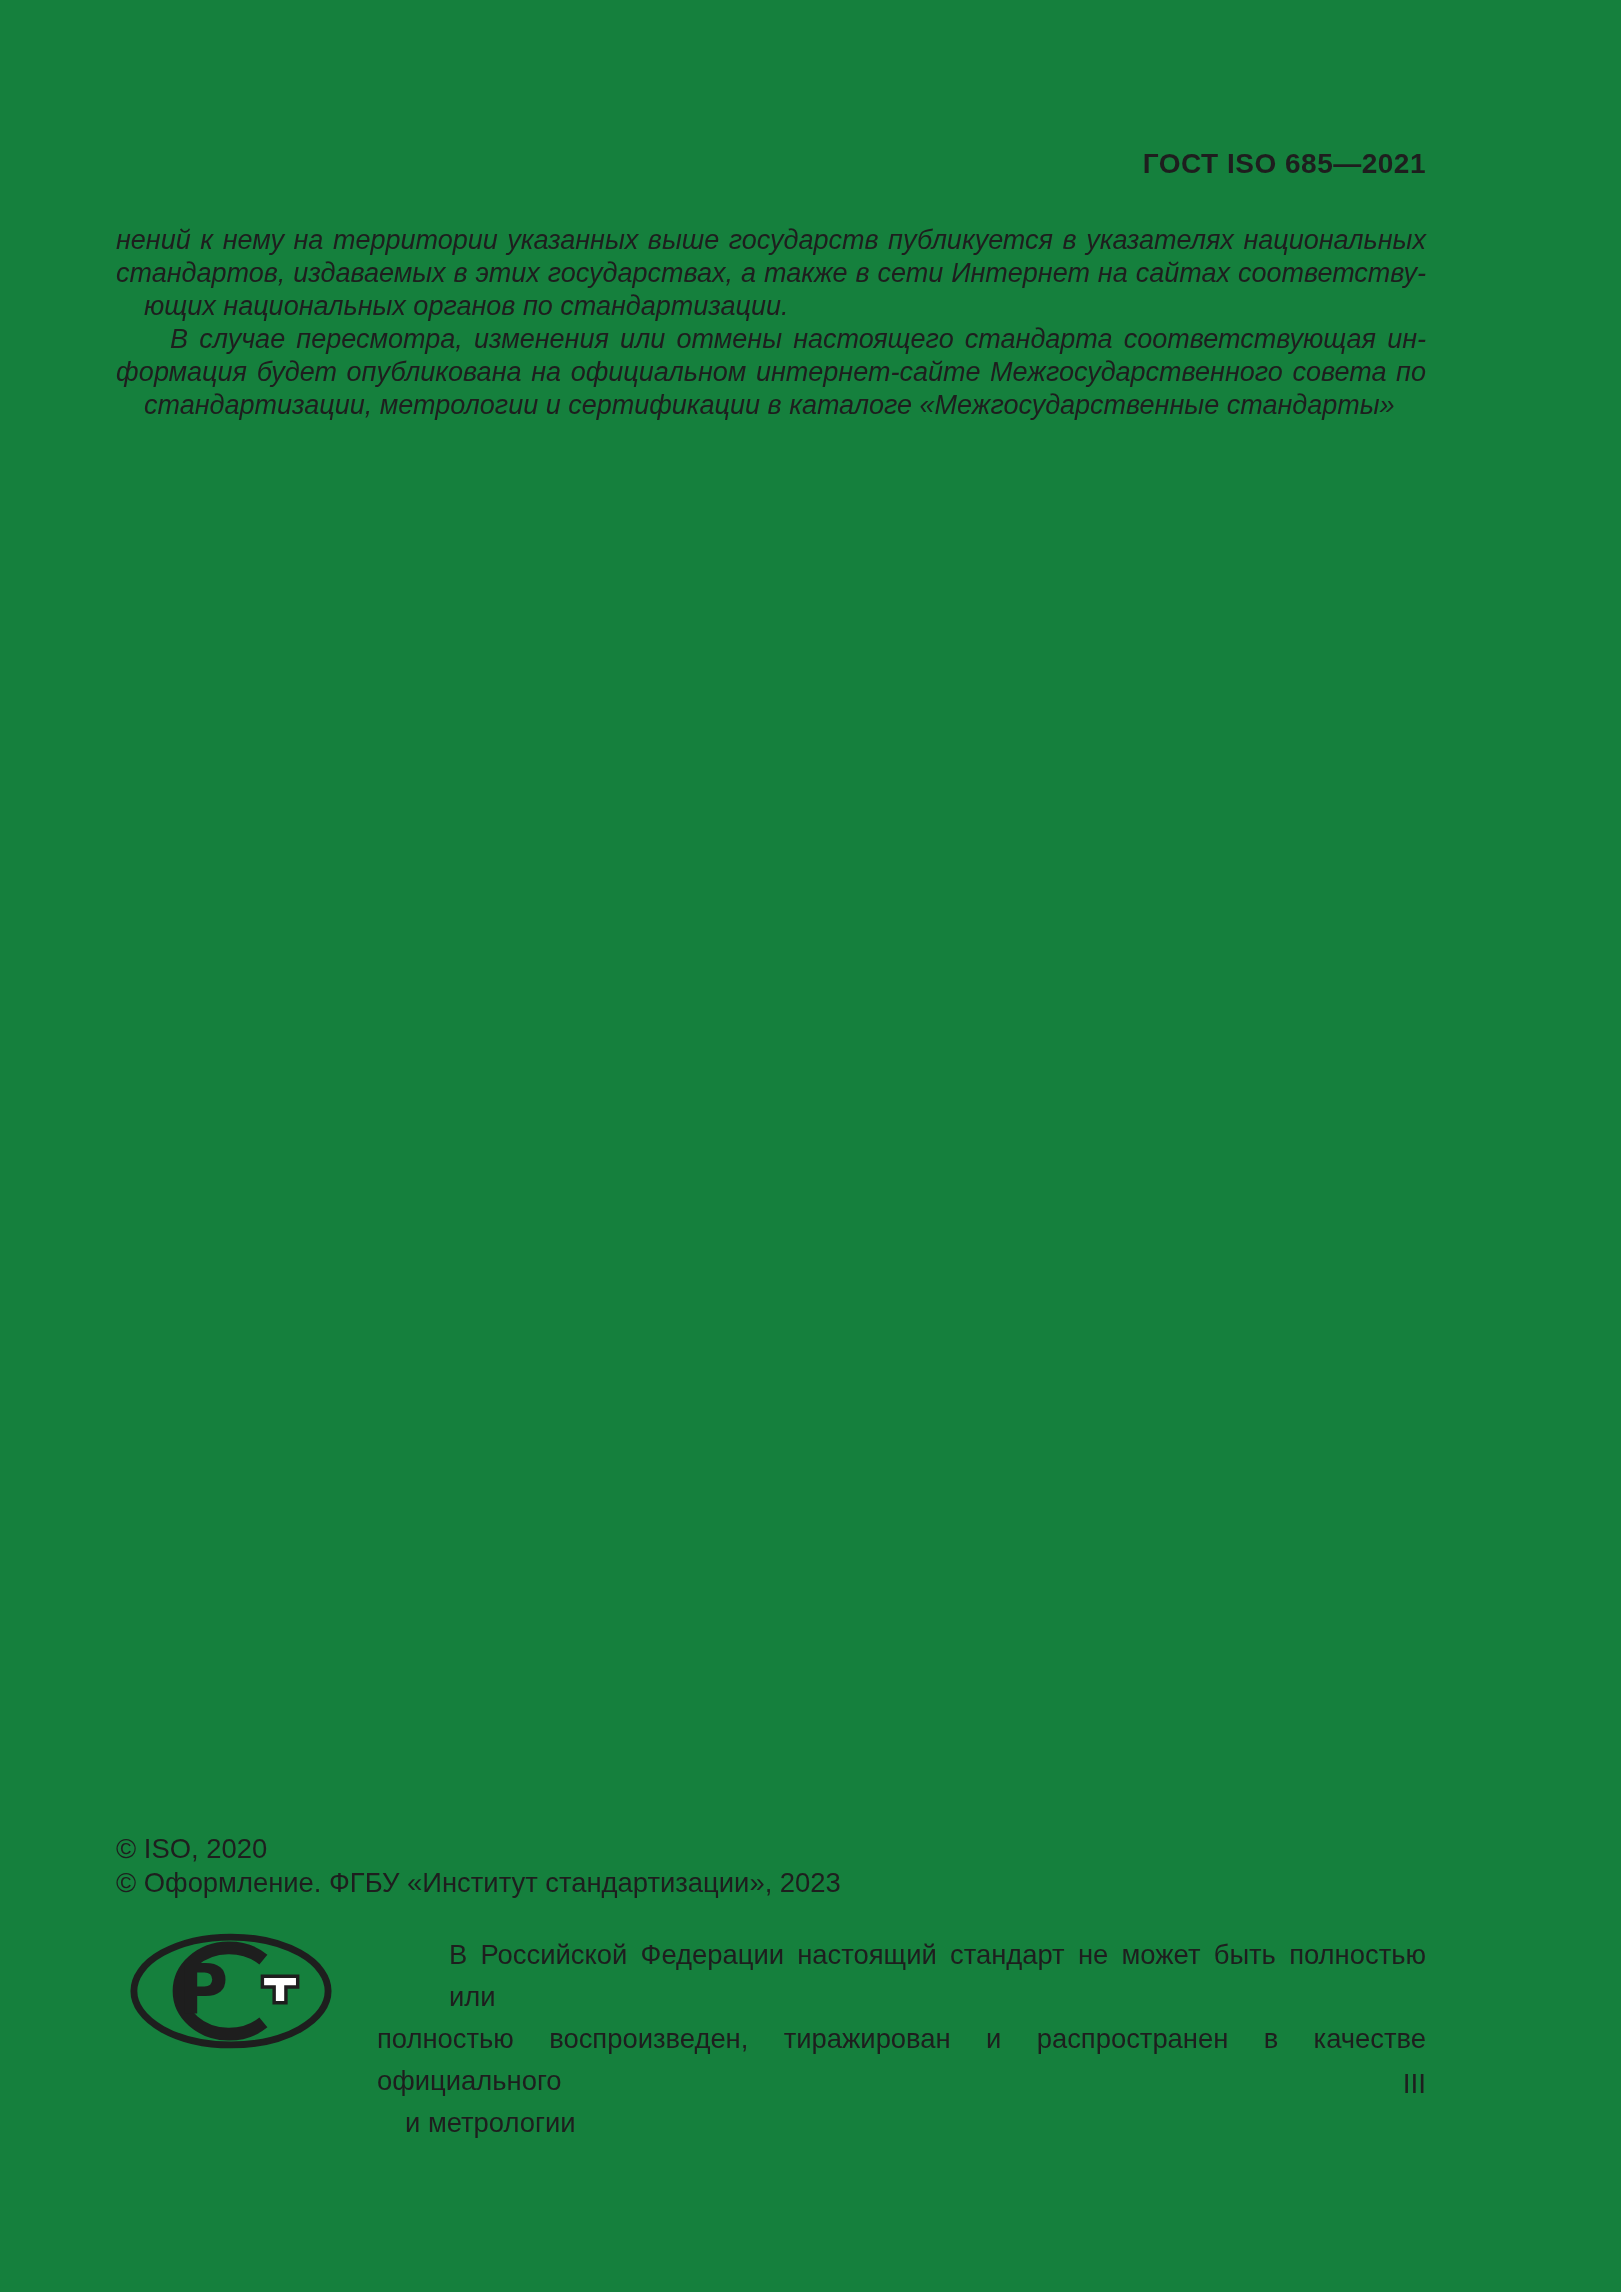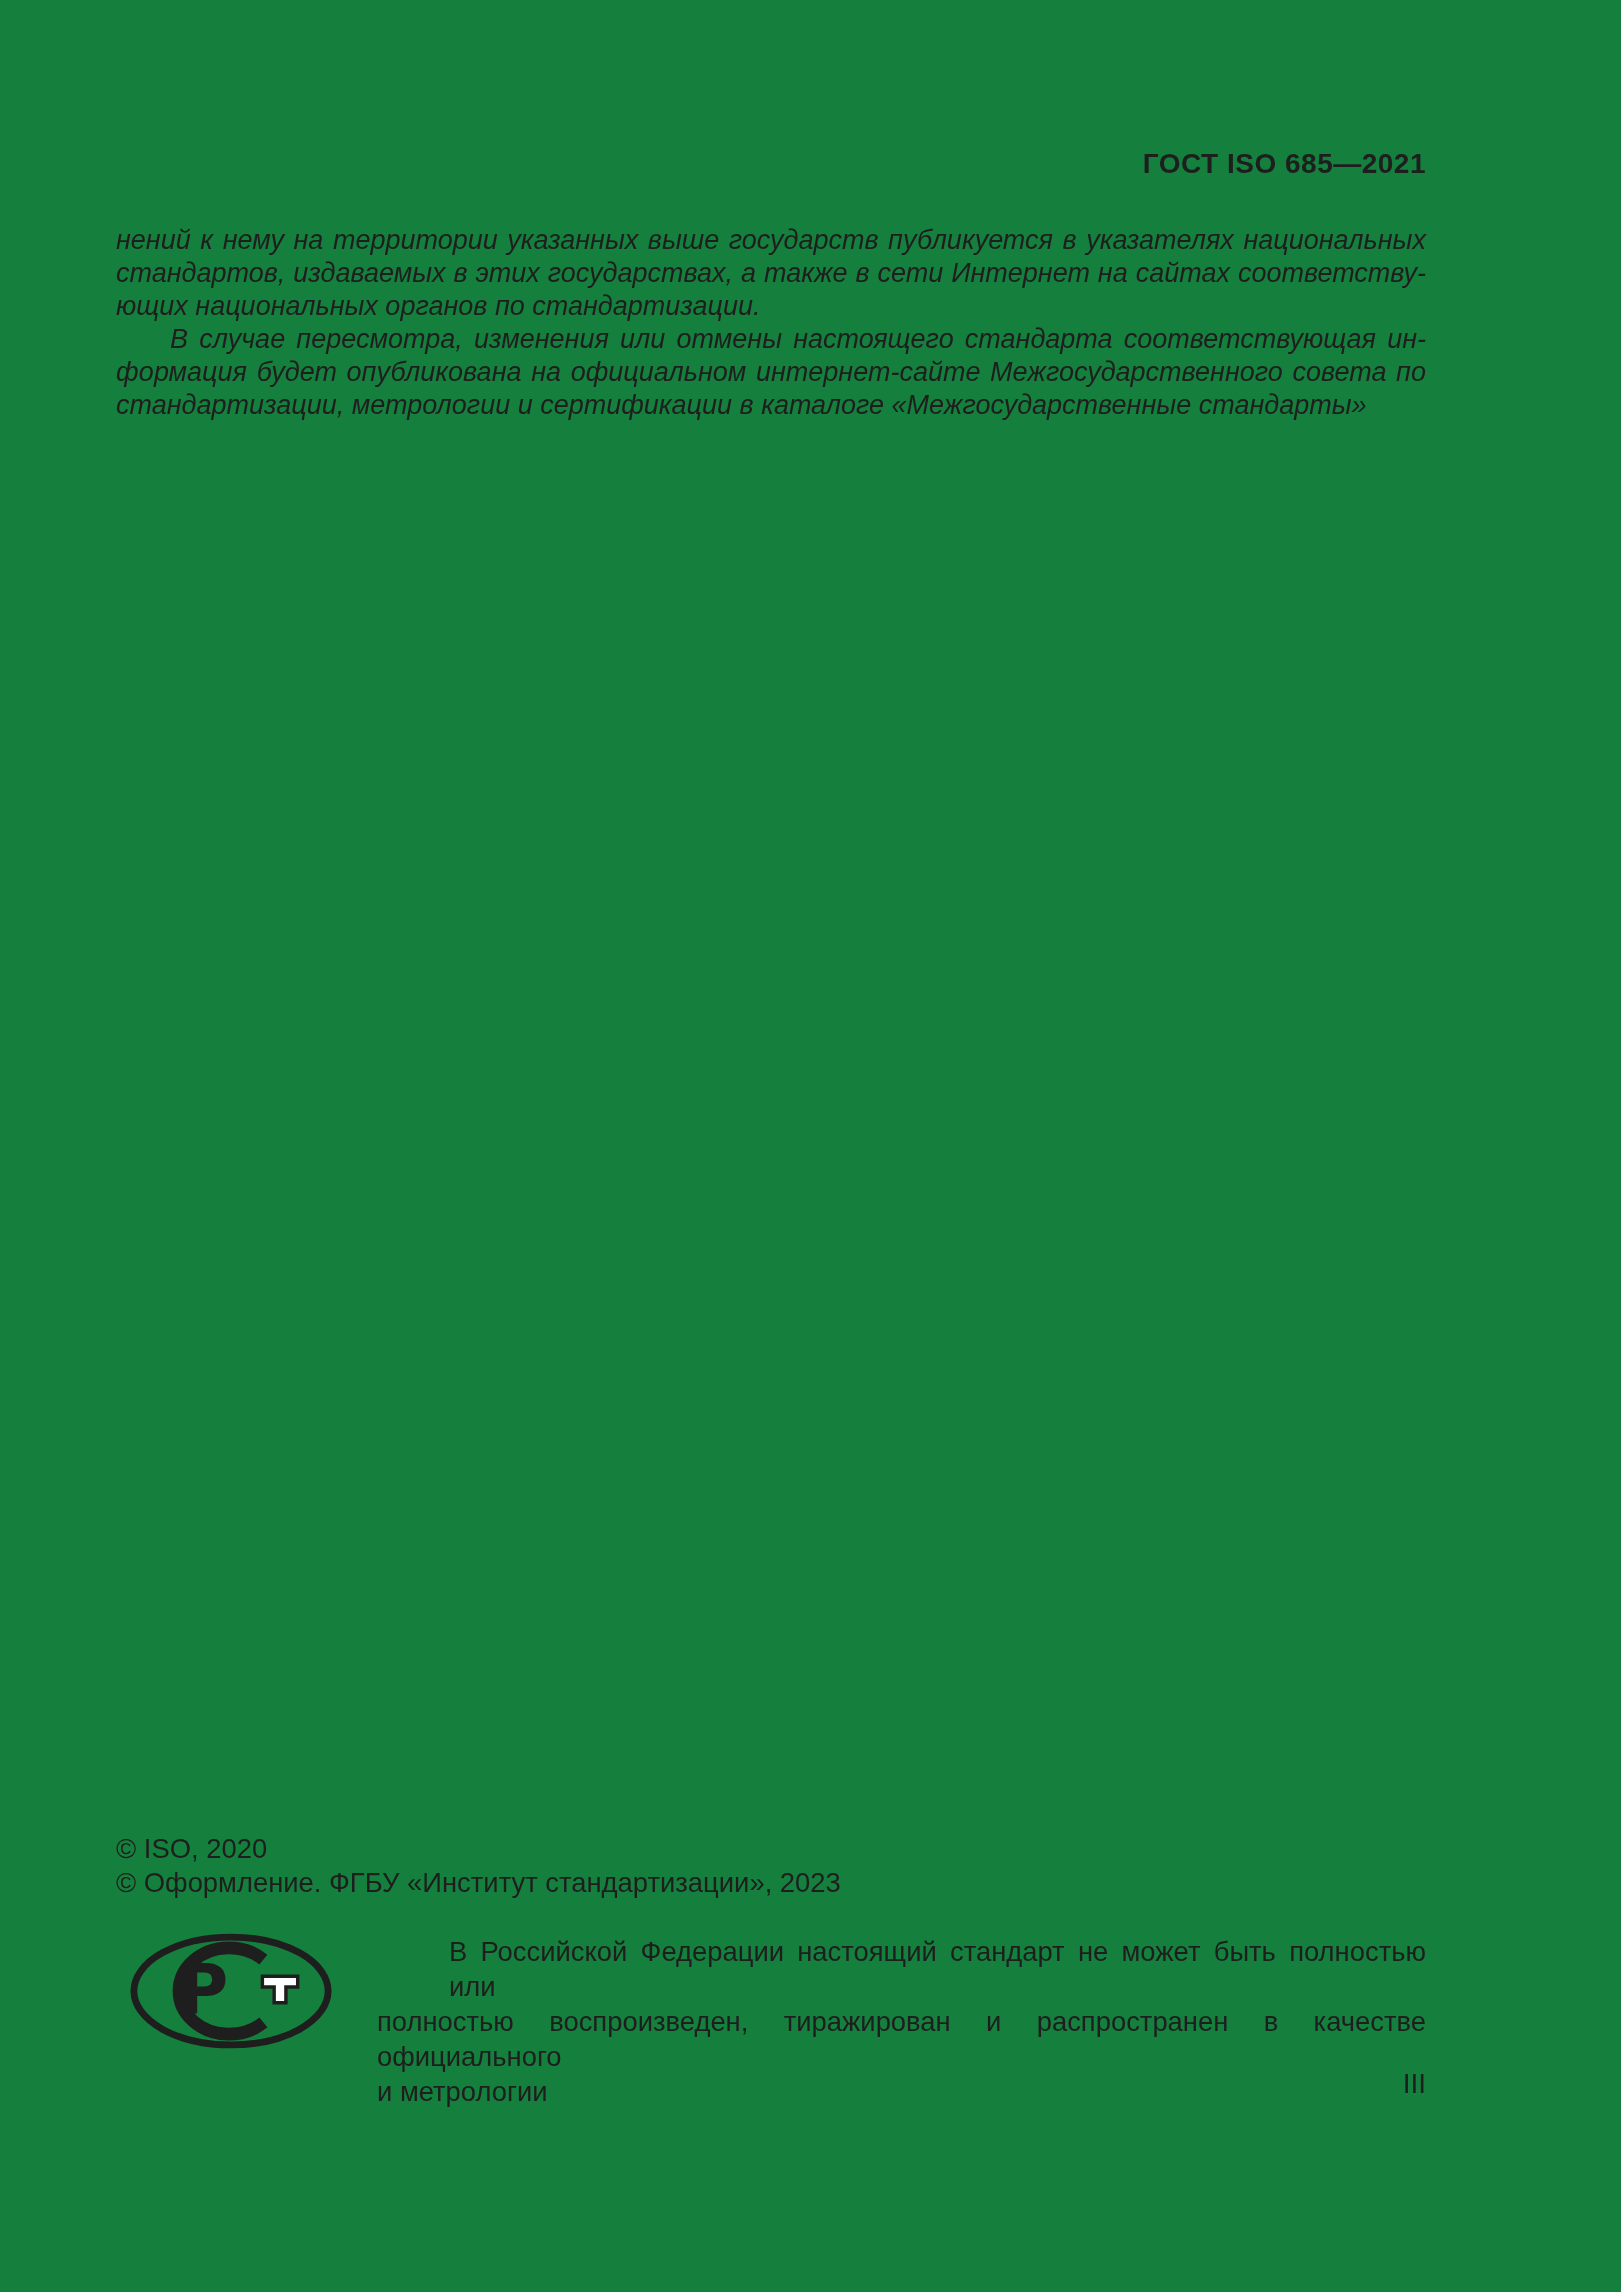--- a/index.html
+++ b/index.html
@@ -30,39 +30,39 @@
     left: 116px;
     width: 1310px;
     font-style: italic;
     font-size: 27px;
     line-height: 33px;
   }
   .line-just {
     text-align: justify;
     text-align-last: justify;
   }
-  .line-left { text-align: left; }
+  .line-left { text-align: left; margin-left: 28px; }
   .indent-55 { padding-left: 54px; }
   .indent-73 { padding-left: 72px; }
   .copyright {
     position: absolute;
     top: 1832px;
     left: 116px;
     width: 1310px;
     text-align: left;
     font-size: 27.4px;
     line-height: 34px;
   }
   .restriction {
     position: absolute;
     top: 1934px;
     left: 377px;
     width: 1049px;
     font-size: 27.4px;
-    line-height: 35px;
+    line-height: 42px;
   }
   .logo-box {
     position: absolute;
     top: 1933px;
     left: 129px;
     width: 204px;
     height: 116px;
   }
   .page-number {
     position: absolute;

